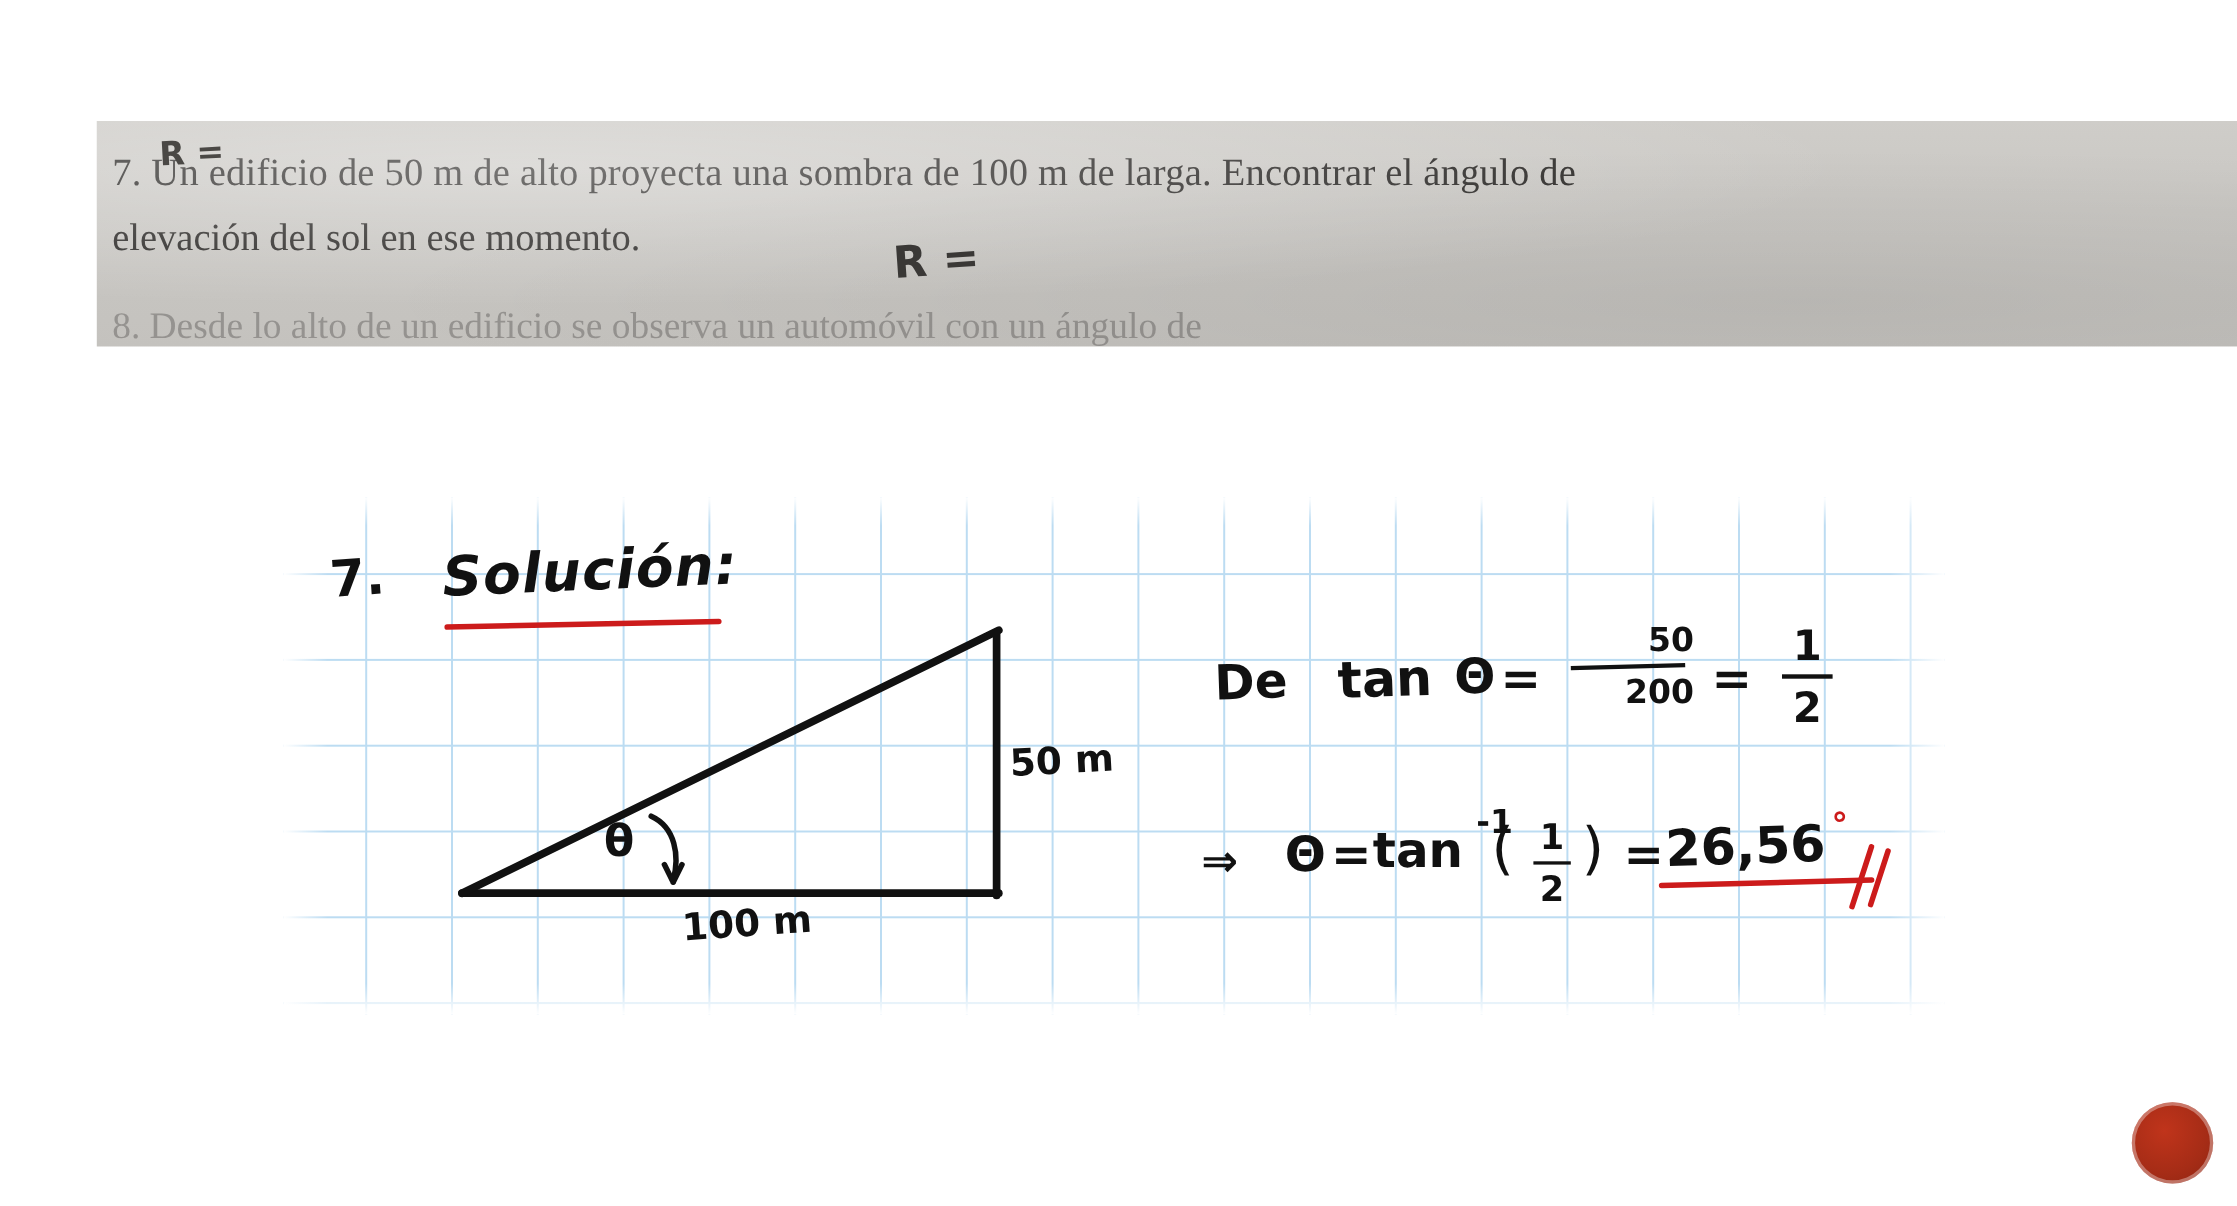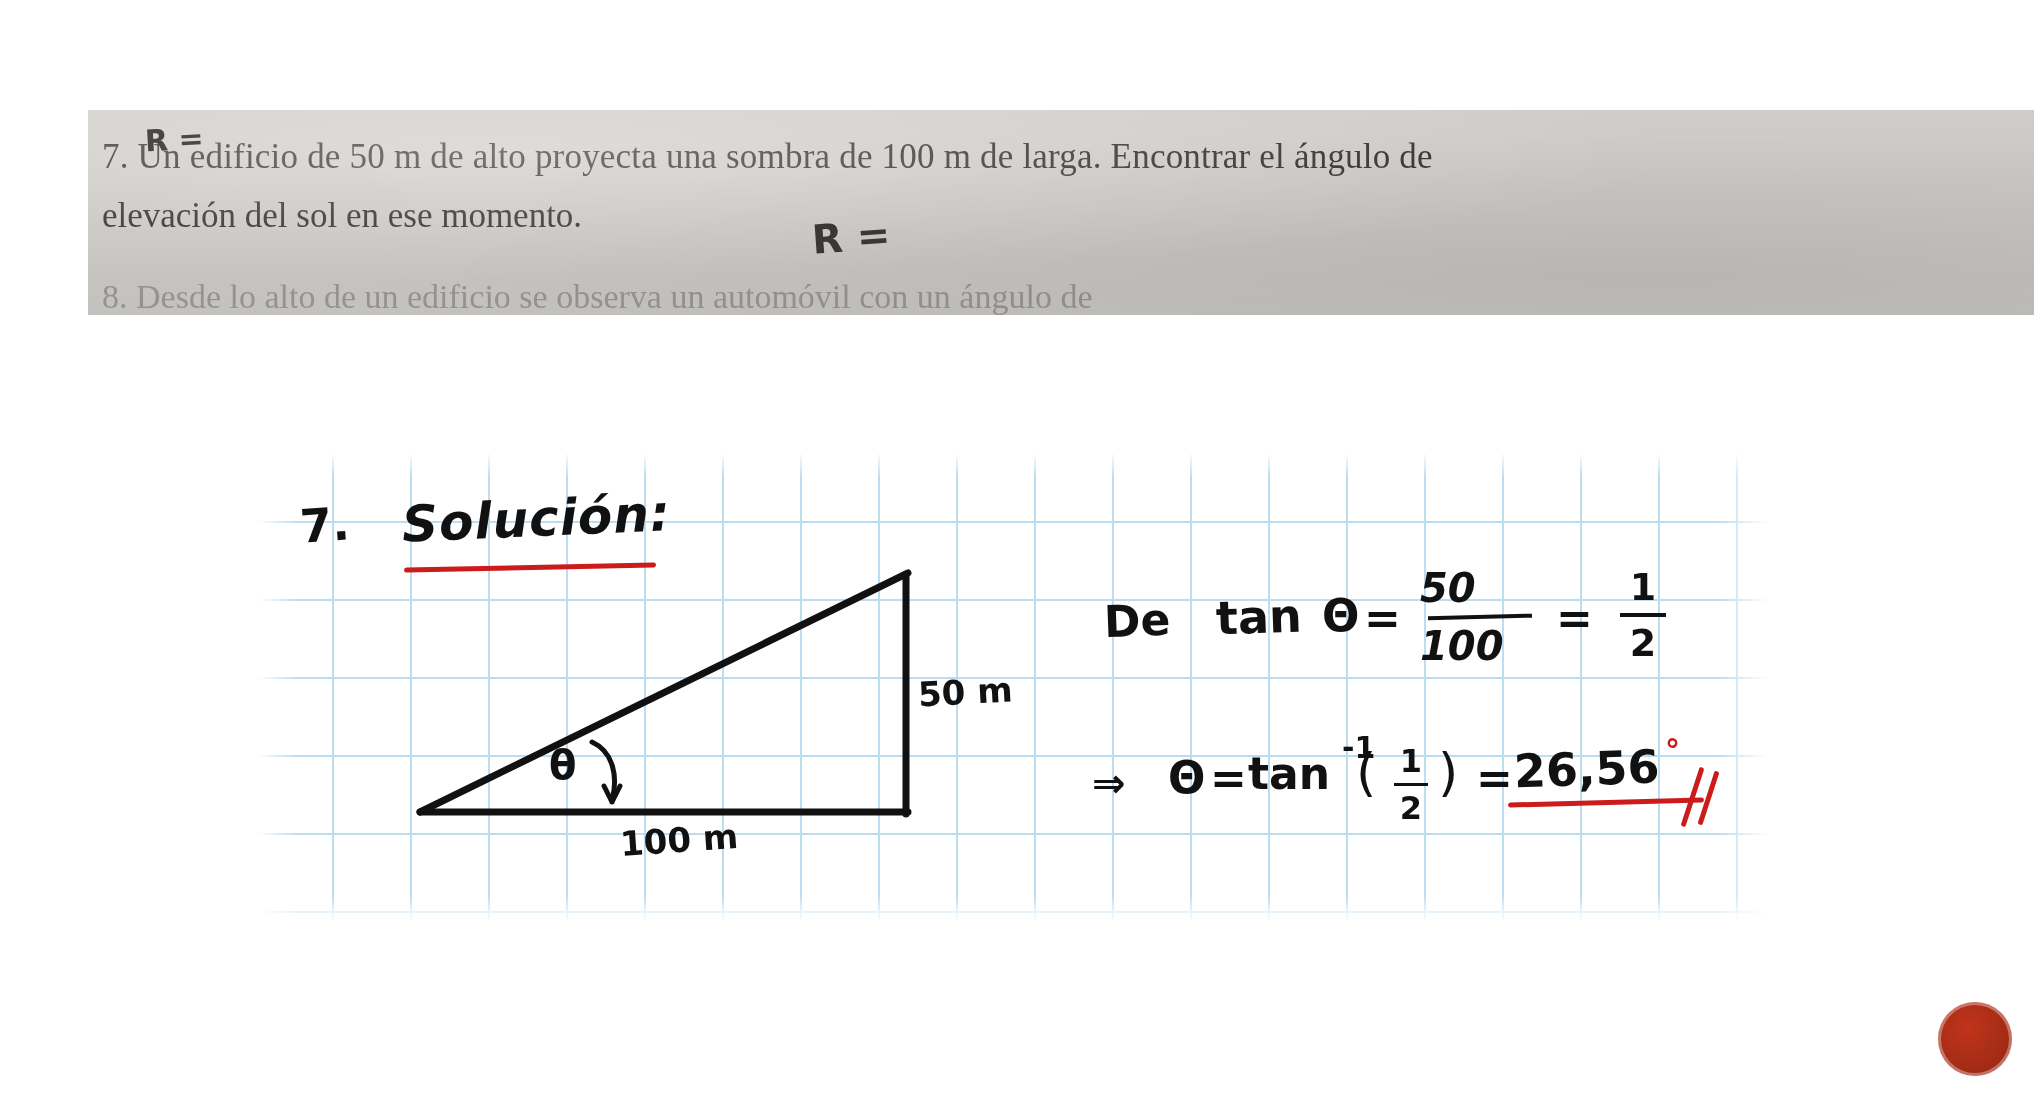--- a/index.html
+++ b/index.html
@@ -148,22 +148,22 @@
     font-size: 46px; font-weight: 700;
     transform: rotate(-2deg);
   }
   .eq-eq1 {
     left: 1364px; top: 592px;
     font-size: 44px; font-weight: 700;
   }
   .frac1 {
     left: 1420px; top: 565px;
     width: 120px;
-    text-align: left;
-    font-size: 40px; font-weight: 700; font-style: italic;
+    text-align: right;
+    font-size: 30px; font-weight: 700;
   }
   .frac1 .num, .frac1 .den { display: block; }
   .frac1 .bar {
     display: block;
     height: 4px;
     background: #111;
     margin: 4px 8px;
     transform: rotate(-1.5deg);
   }
   .eq-eq2 {
@@ -310,21 +310,21 @@
 <div class="hw lbl-100">100 m</div>
 <div class="hw lbl-theta">θ</div>
 
 <div class="hw eq-de">De</div>
 <div class="hw eq-tan">tan</div>
 <div class="hw" style="left:1322px; top:590px; font-size:44px; font-weight:700;">Θ</div>
 <div class="hw eq-eq1">=</div>
 <div class="hw frac1">
   <span class="num">50</span>
   <span class="bar"></span>
-  <span class="den">100</span>
+  <span class="den">200</span>
 </div>
 <div class="hw eq-eq2">=</div>
 <div class="hw frac2">
   <span class="num">1</span>
   <span class="bar"></span>
   <span class="den">2</span>
 </div>
 
 <div class="hw eq-arrow">⇒</div>
 <div class="hw eq-theta2">Θ</div>

